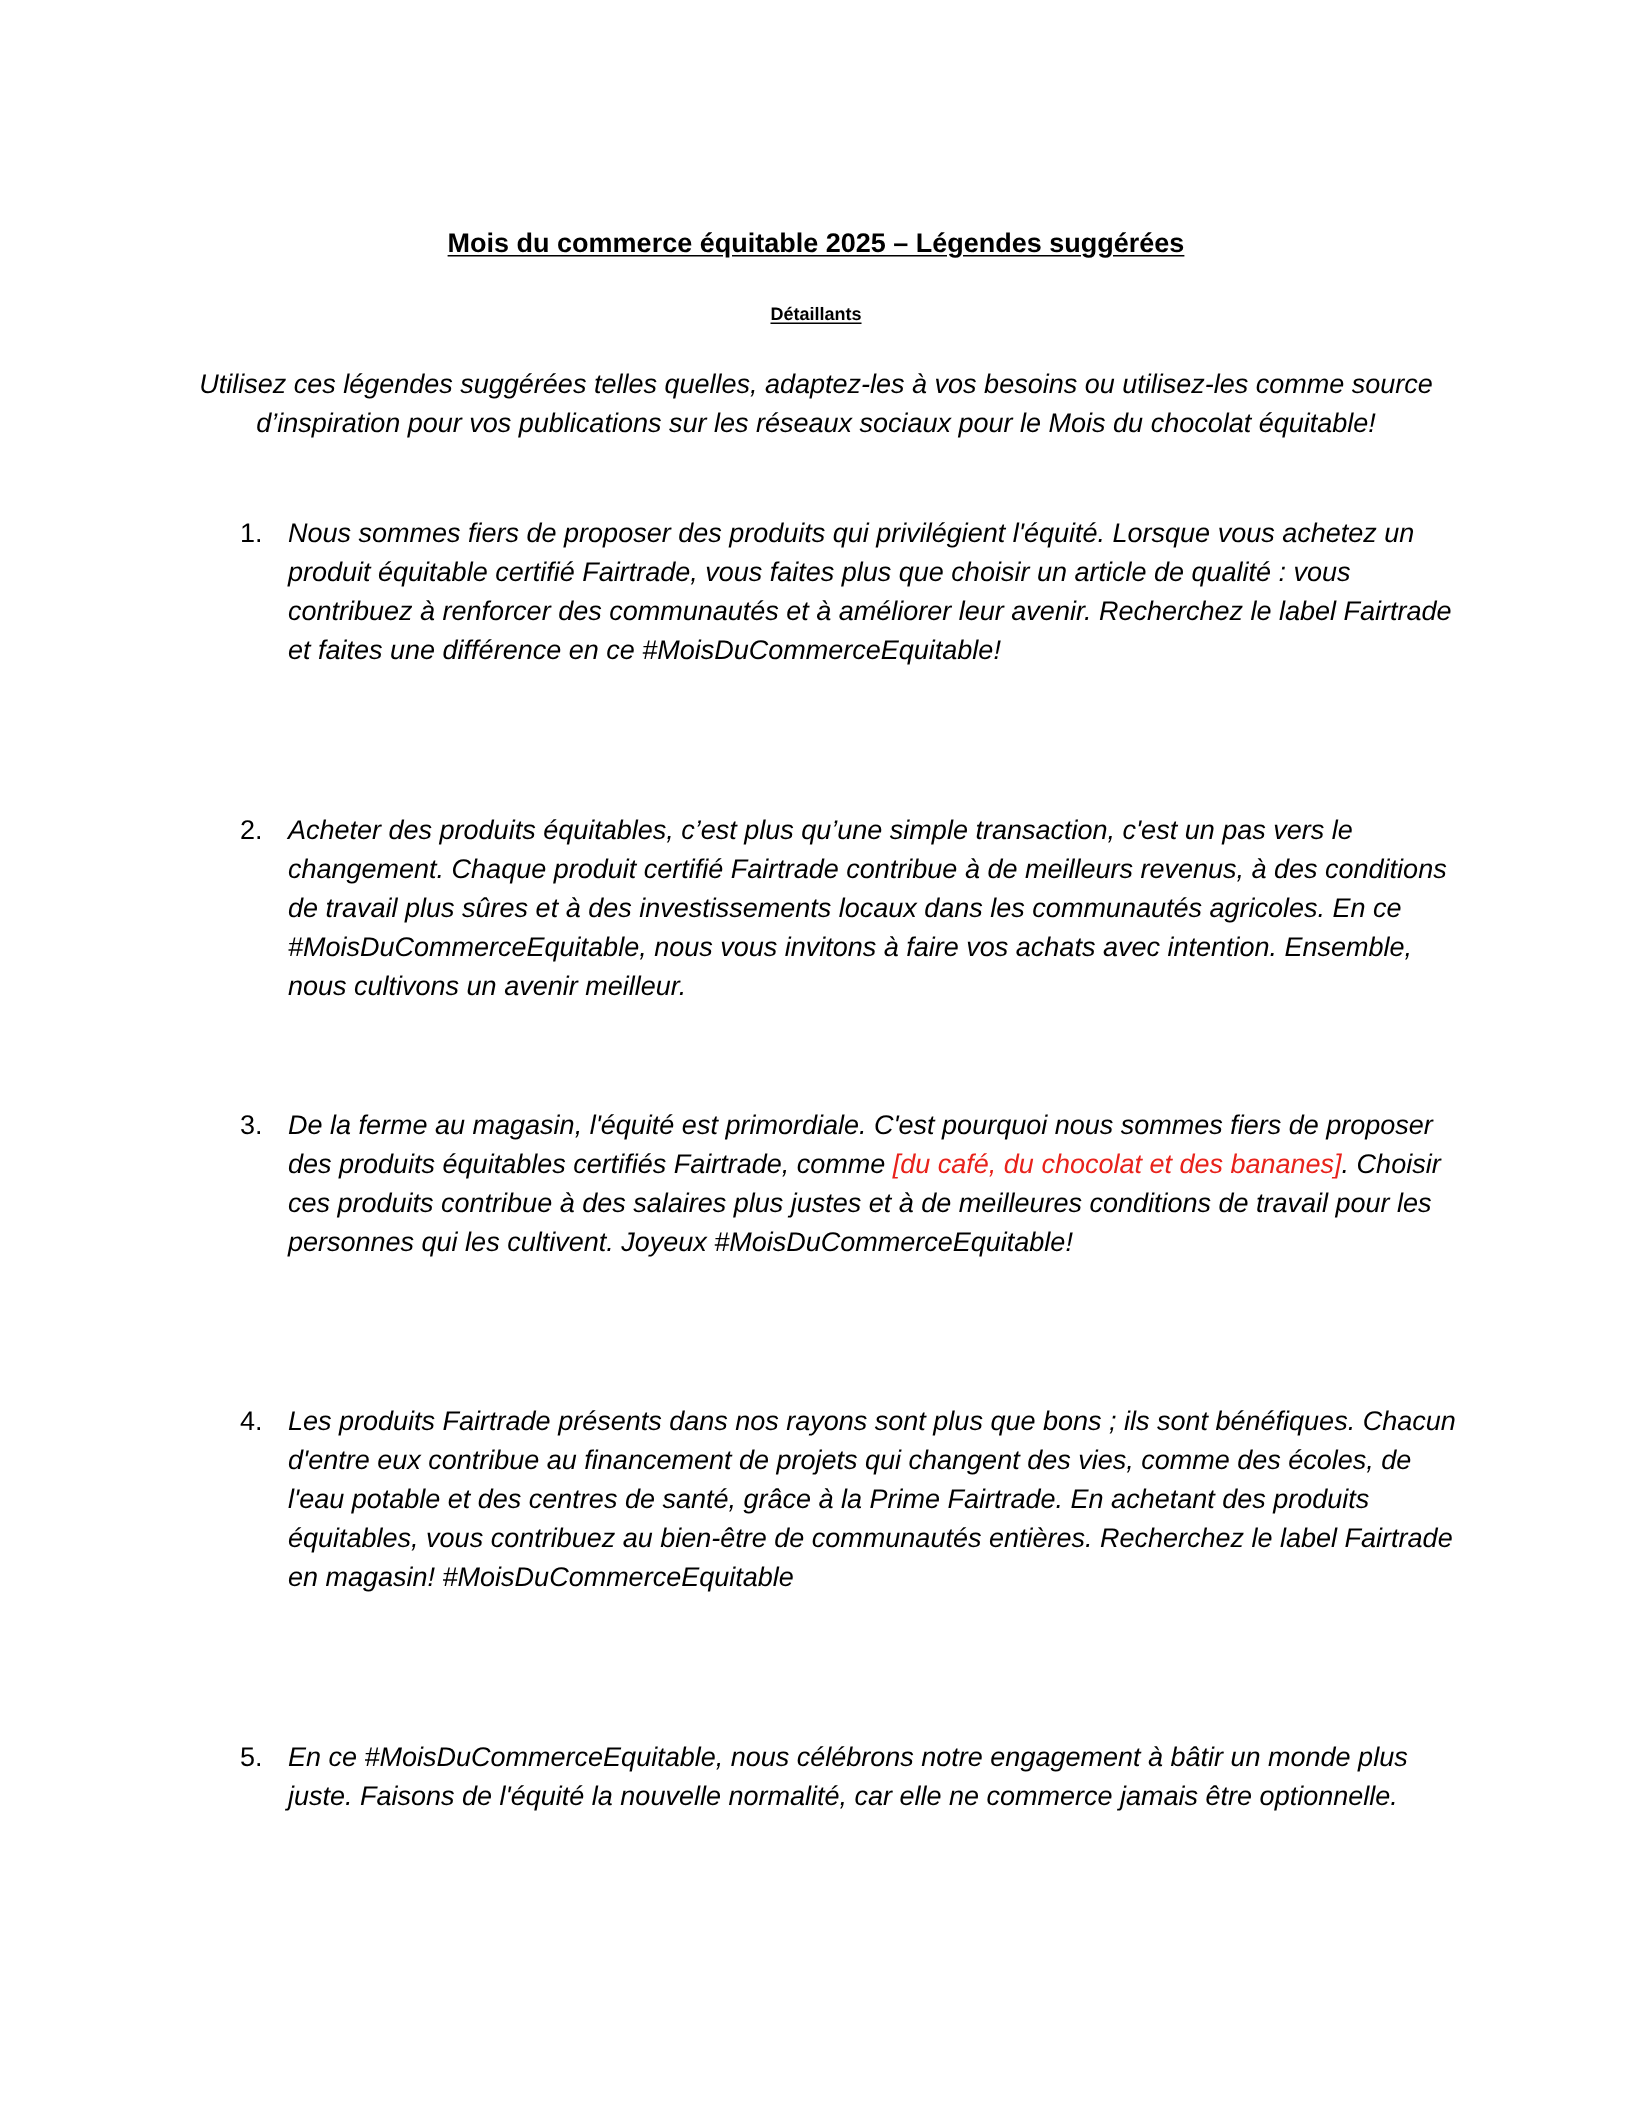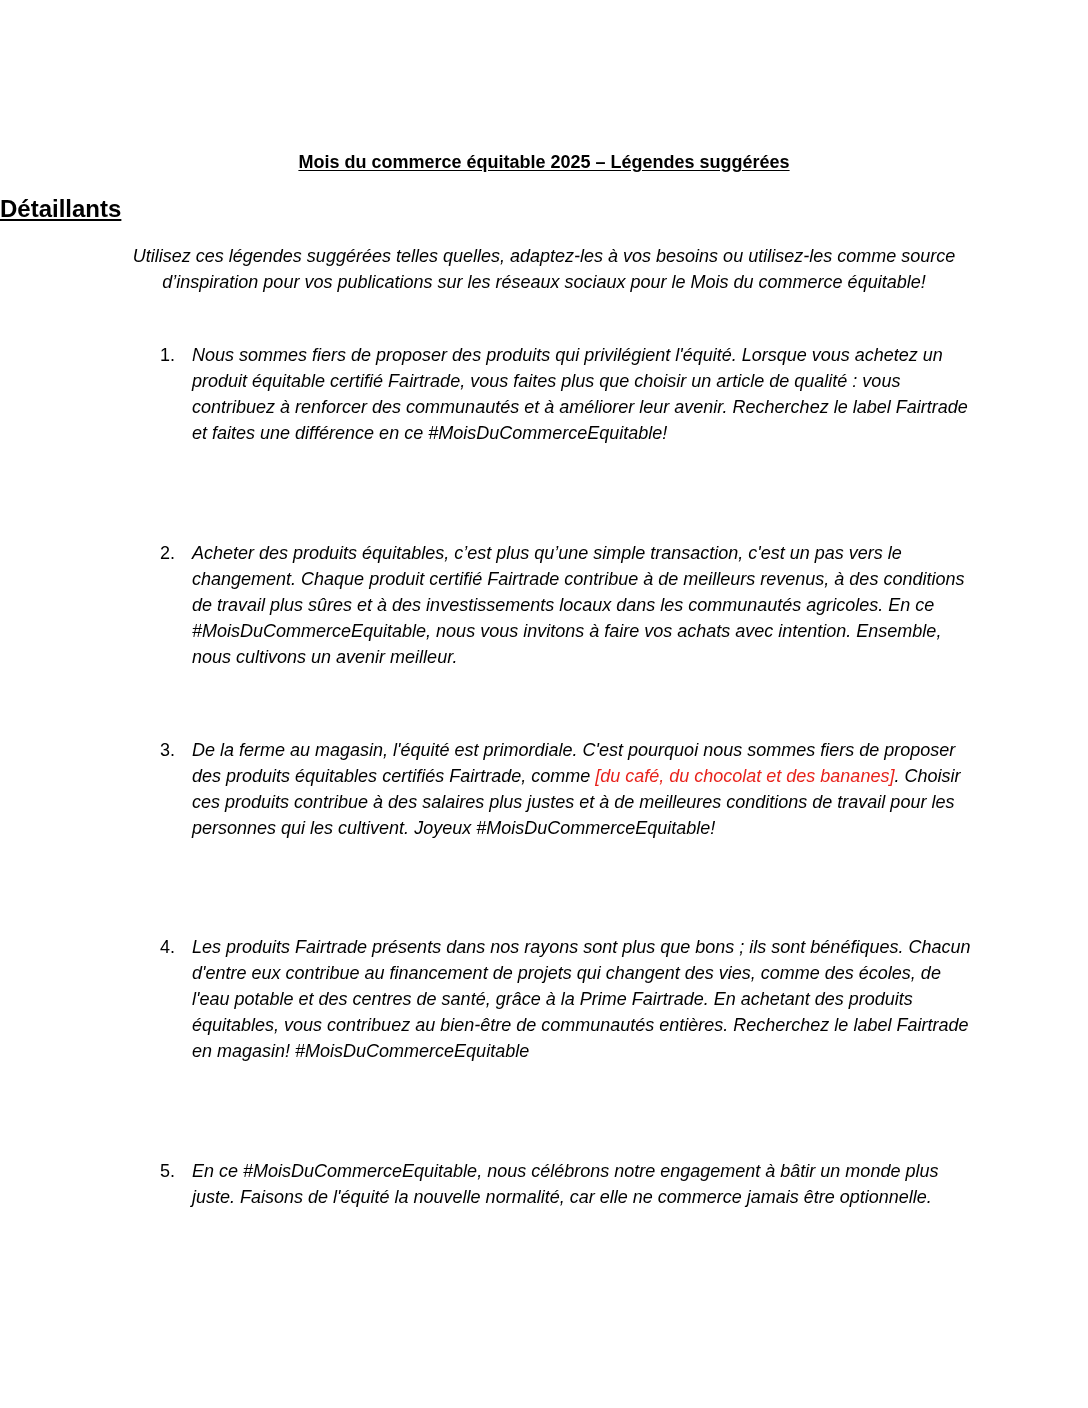--- a/index.html
+++ b/index.html
@@ -35,23 +35,23 @@
     }
     .title span, .subtitle span {
       text-decoration: underline;
       text-underline-offset: 2px;
     }
     .subtitle {
       position: absolute;
       left: 0;
       width: 1088px;
       top: 197px;
-      text-align: left;
+      text-align: center;
       font-weight: bold;
-      font-size: 24px;
+      font-size: 12px;
       line-height: 24px;
     }
     .intro {
       position: absolute;
       left: 120px;
       width: 848px;
       top: 243px;
       text-align: center;
       font-style: italic;
       font-size: 18px;
@@ -92,21 +92,21 @@
 <div class="page">
 
   <div class="title">
     <span>Mois du commerce équitable 2025 – Légendes suggérées</span>
   </div>
 
   <div class="subtitle">
     <span>Détaillants</span>
   </div>
 
-  <div class="intro">Utilisez ces légendes suggérées telles quelles, adaptez-les à vos besoins ou utilisez-les comme source d’inspiration pour vos publications sur les réseaux sociaux pour le Mois du commerce équitable!</div>
+  <div class="intro">Utilisez ces légendes suggérées telles quelles, adaptez-les à vos besoins ou utilisez-les comme source d’inspiration pour vos publications sur les réseaux sociaux pour le Mois du chocolat équitable!</div>
 
   <div class="caption" id="cap-1">
     <span class="num">1.</span>
     <div class="text">Nous sommes fiers de proposer des produits qui privilégient l'équité. Lorsque vous achetez un produit équitable certifié Fairtrade, vous faites plus que choisir un article de qualité : vous contribuez à renforcer des communautés et à améliorer leur avenir. Recherchez le label Fairtrade et faites une différence en ce #MoisDuCommerceEquitable!</div>
   </div>
 
   <div class="caption" id="cap-2">
     <span class="num">2.</span>
     <div class="text">Acheter des produits équitables, c’est plus qu’une simple transaction, c'est un pas vers le changement. Chaque produit certifié Fairtrade contribue à de meilleurs revenus, à des conditions de travail plus sûres et à des investissements locaux dans les communautés agricoles. En ce #MoisDuCommerceEquitable, nous vous invitons à faire vos achats avec intention. Ensemble, nous cultivons un avenir meilleur.</div>
   </div>

